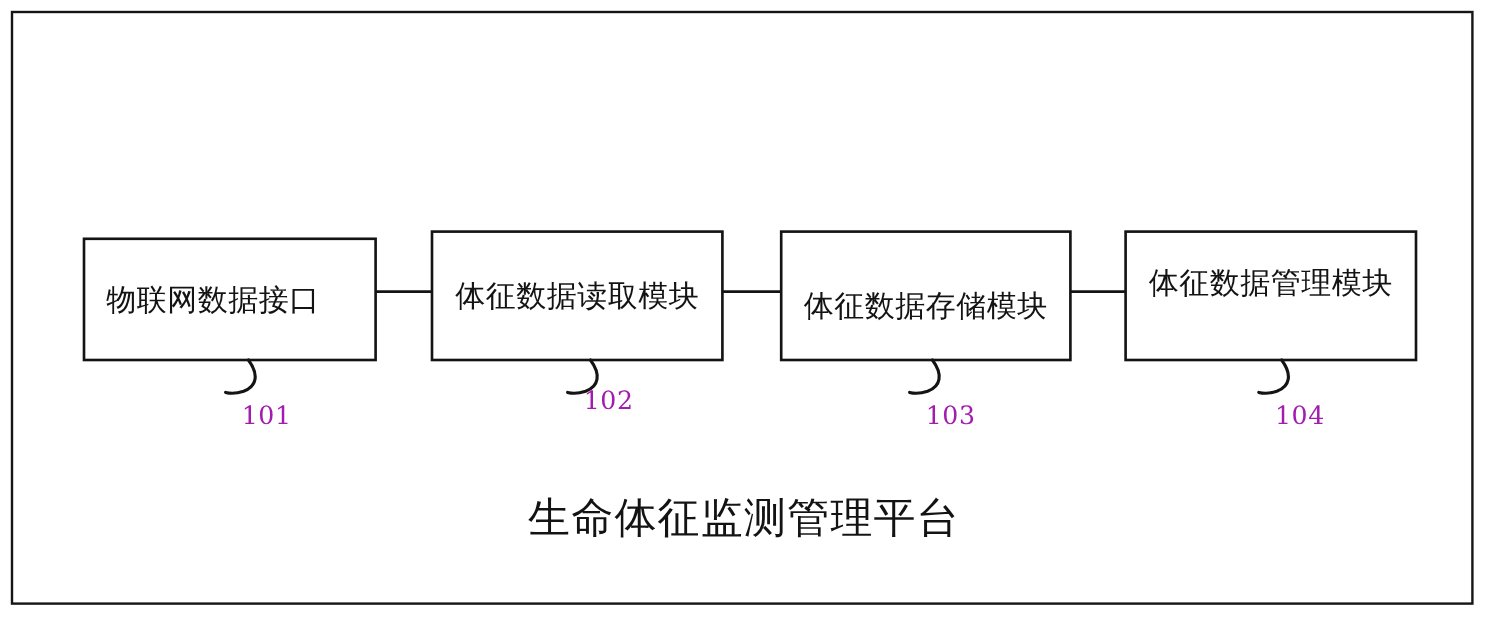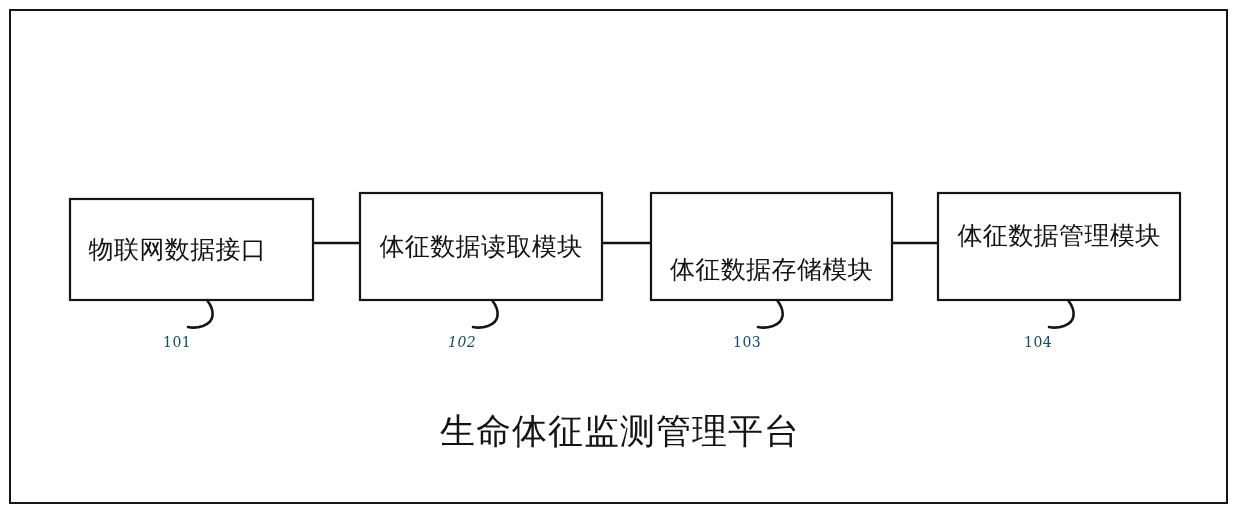--- a/index.html
+++ b/index.html
@@ -65,24 +65,24 @@
     line-height: 1.42;
     color: #131313;
     letter-spacing: 0.4px;
     box-sizing: border-box;
     padding: 0 4px;
     user-select: none;
   }
   .ref-number {
     position: absolute;
     width: 80px;
-    text-align: left;
+    text-align: right;
     font-family: "DejaVu Serif", "Liberation Serif", serif;
-    font-size: 14px;
-    color: #0c4a6e;
+    font-size: 21px;
+    color: #a21caf;
     letter-spacing: 0.5px;
     user-select: none;
   }
   #platform-caption {
     position: absolute;
     left: 0;
     top: 408px;
     width: 1240px;
     text-align: center;
     font-family: "DejaVu Serif", "Liberation Serif", serif;
@@ -113,24 +113,24 @@
     <path class="leader-hook" d="M 207 300 C 216 312 214 322 203 326 C 197 328 192 328 188 327"></path>
     <path class="leader-hook" d="M 492 300 C 501 312 499 322 488 326 C 482 328 477 328 473 327"></path>
     <path class="leader-hook" d="M 777 300 C 786 312 784 322 773 326 C 767 328 762 328 758 327"></path>
     <path class="leader-hook" d="M 1068 300 C 1077 312 1075 322 1064 326 C 1058 328 1053 328 1049 327"></path>
   </svg>
 
   <div class="node-label" style="left:70px; top:199px; width:215px; height:101px;">物联网数据接口</div>
 
   <div class="node-label" style="left:360px; top:193px; width:242px; height:107px;border-radius:21px;">体征数据读取模块</div>
 
-  <div class="node-label" style="left:651px; top:206px; width:241px; height:128px;">体征数据存储模块</div>
+  <div class="node-label" style="left:651px; top:191px; width:241px; height:128px;">体征数据存储模块</div>
 
   <div class="node-label" style="left:938px; top:193px; width:242px; height:85px;">体征数据管理模块</div>
 
   <div class="ref-number" style="left:163px; top:334px;">101</div>
-  <div class="ref-number" style="left:448px; top:334px;font-style:italic;">102</div>
+  <div class="ref-number" style="left:448px; top:322px;">102</div>
   <div class="ref-number" style="left:733px; top:334px;">103</div>
   <div class="ref-number" style="left:1024px; top:334px;">104</div>
 
   <div id="platform-caption">生命体征监测管理平台</div>
 
 </div>
 
 </body></html>

